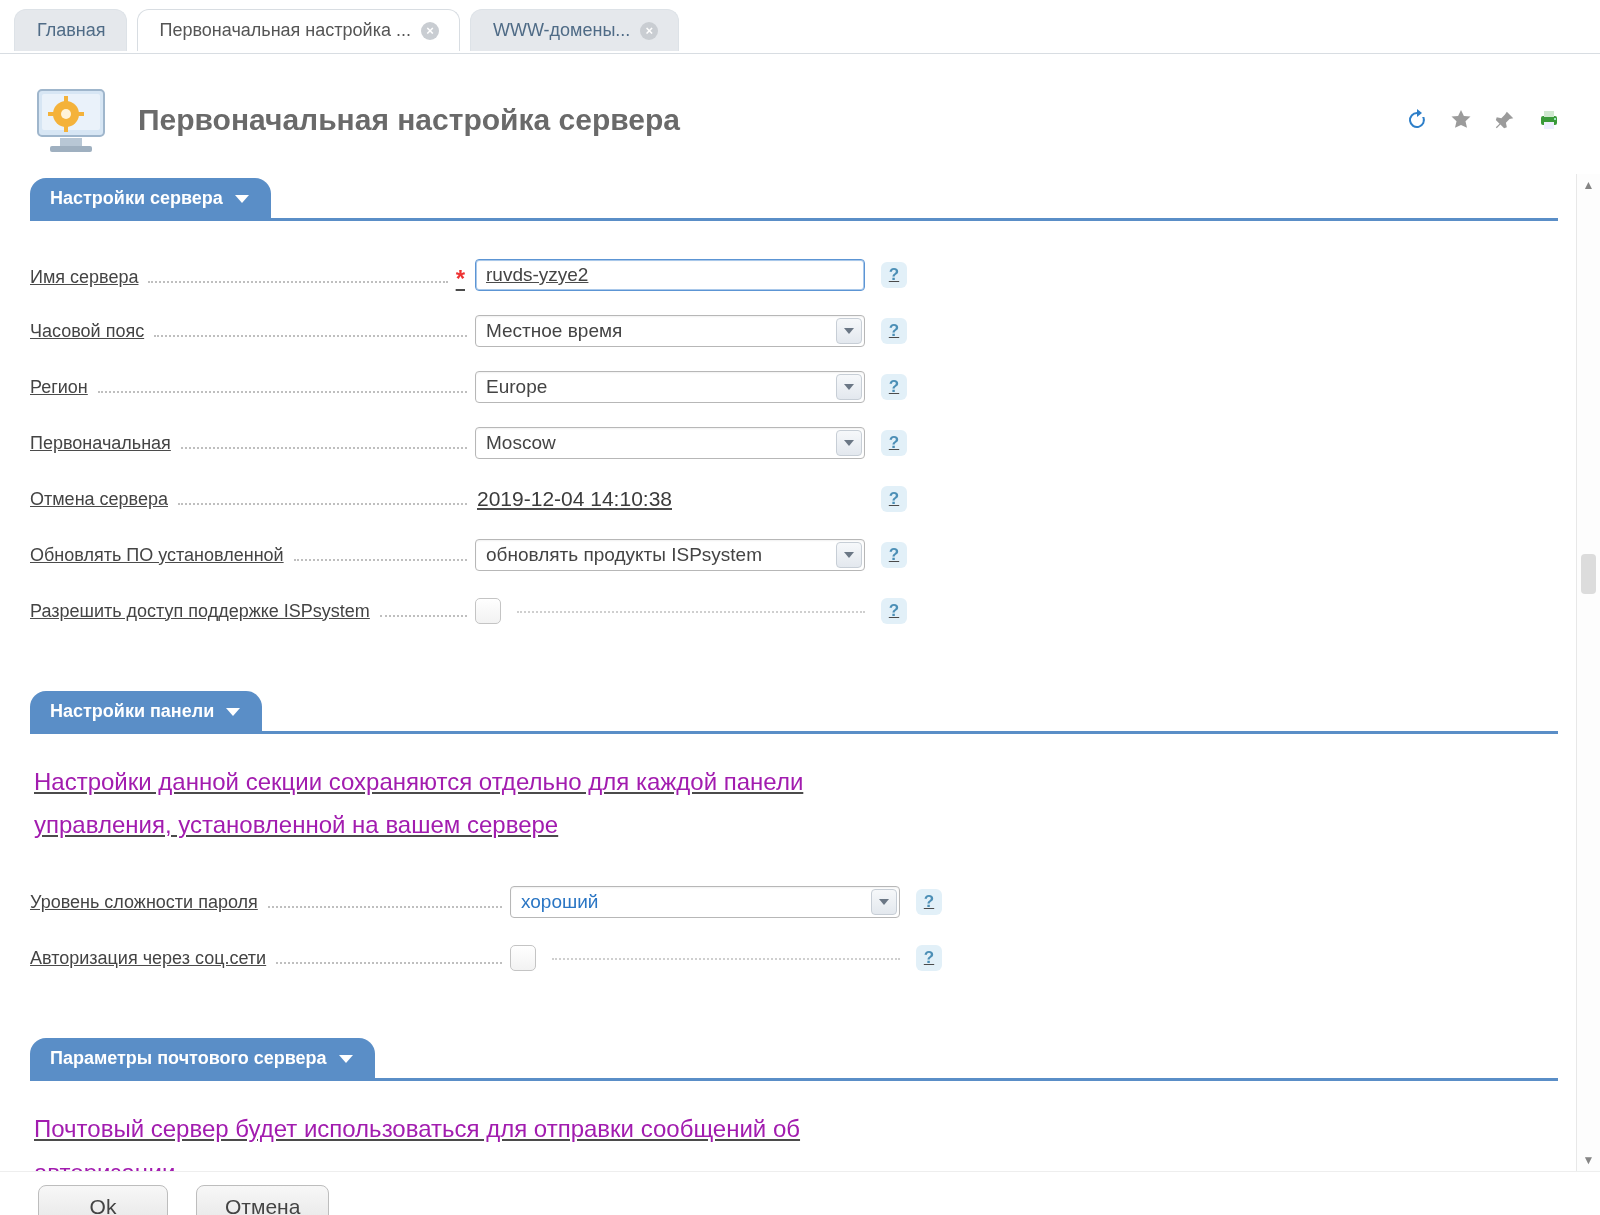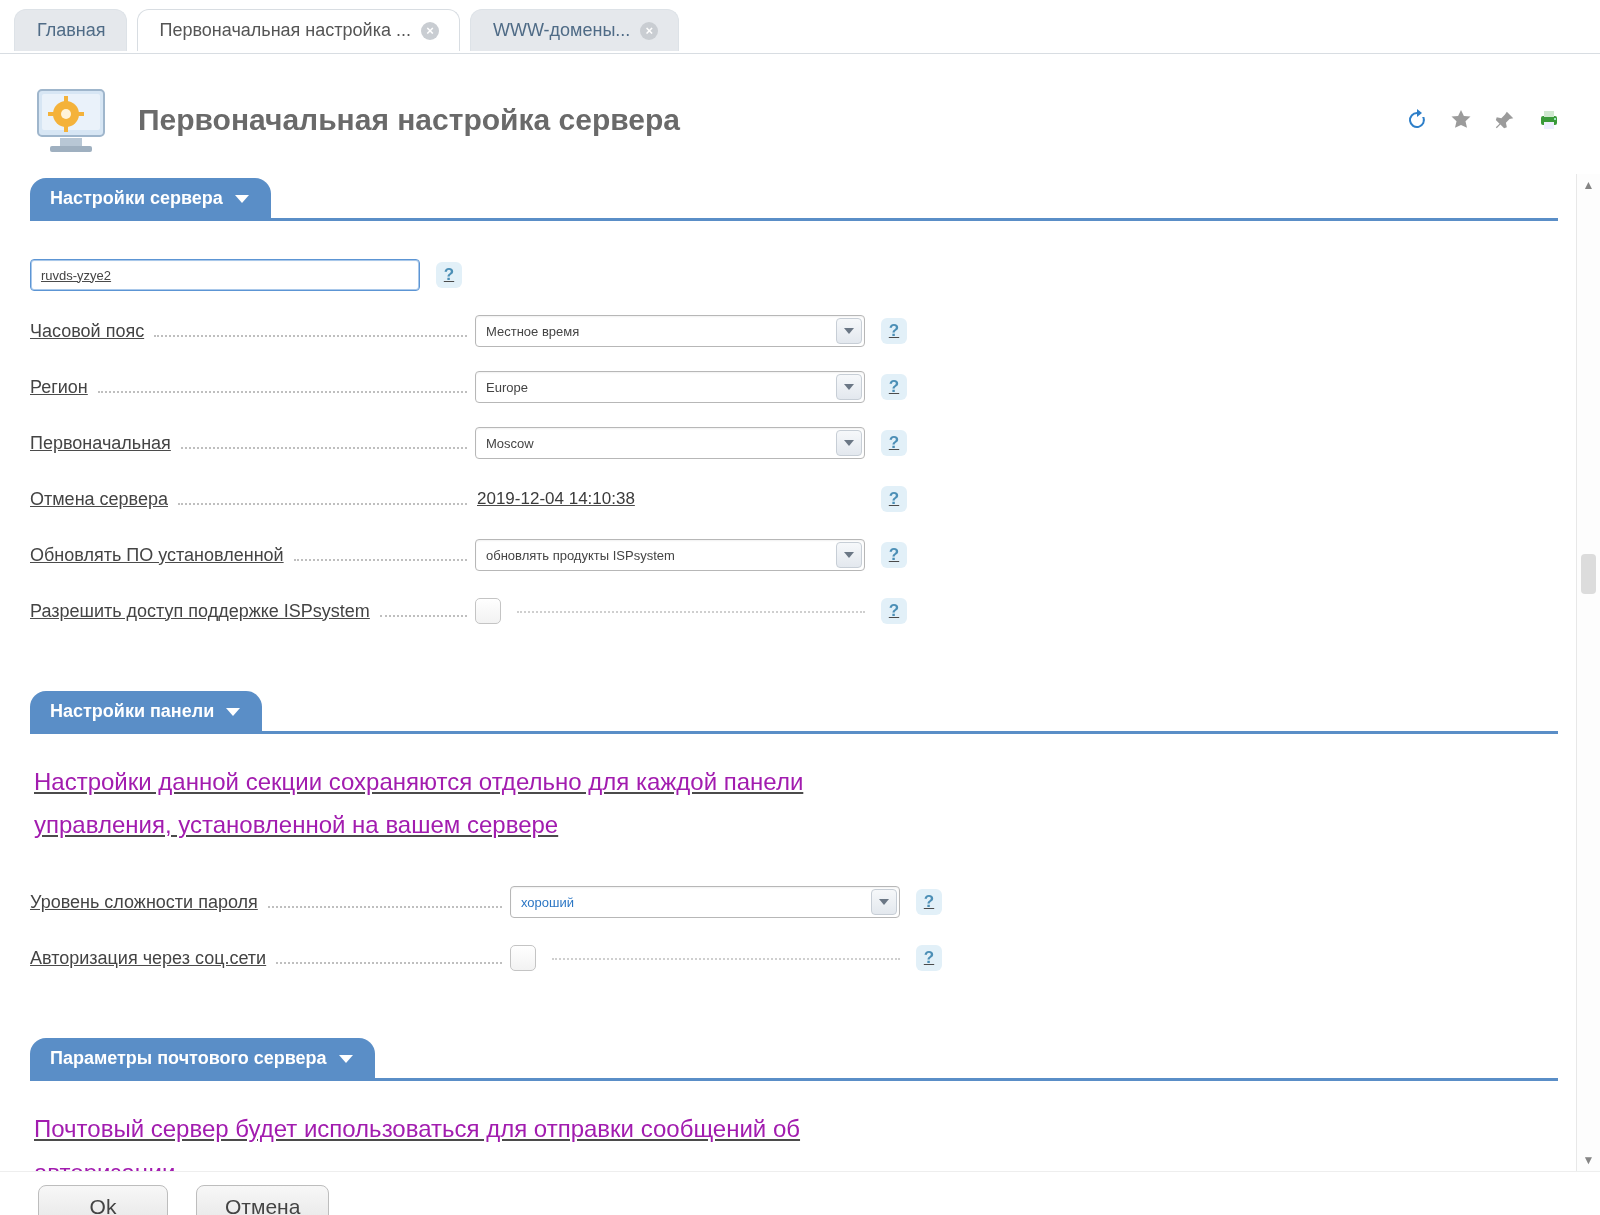--- a/index.html
+++ b/index.html
@@ -159,21 +159,21 @@
 
   .fcontrol {
     width:390px;
     display:flex; align-items:center;
   }
   .tinput, .tselect {
     width:100%; height:32px;
     border:1px solid #b7b7b7;
     border-radius:4px;
     padding:0 34px 0 10px;
-    font-size:13px;
+    font-size:19px;
     color:#444;
     background:#fff;
     box-shadow: inset 0 1px 2px rgba(0,0,0,0.06);
     position:relative;
   }
   .tinput.hi { border-color:#5c95d4; box-shadow:0 0 0 1px #a9c8ea inset, inset 0 1px 2px rgba(0,0,0,0.06); }
   .tselect-wrap { position:relative; width:100%; }
   .tselect-wrap .dd-btn {
     position:absolute; right:3px; top:3px; bottom:3px; width:26px;
     border-radius:4px;
@@ -182,21 +182,21 @@
     display:flex;align-items:center;justify-content:center;
     cursor:pointer;
   }
   .dd-btn .tri {
     width:0;height:0;border-left:5px solid transparent;border-right:5px solid transparent;
     border-top:6px solid #6b7785;
   }
   .blue-text { color:var(--blue-link); }
 
   .static-val {
-    font-size:17px; color:#3b3b3b; padding-left:2px;
+    font-size:21px; color:#3b3b3b; padding-left:2px;
   }
 
   .tcheck {
     width:26px;height:26px;border:1px solid #c4c4c4;border-radius:5px;
     background:linear-gradient(#fff,#f2f2f2);
     cursor:pointer;
   }
   .after-check-dots {
     flex:1; border-bottom:2px dotted #cfcfcf; margin-left:16px; height:1px;
     align-self:center; margin-bottom:-1px;
@@ -305,20 +305,25 @@
   <div class="scroll-pane">
 
     <div class="section">
       <div class="section-head">
         <span>Настройки сервера</span>
         <span class="chev"></span>
       </div>
       <div class="section-rule"></div>
 
       <div class="form-row">
+        <div class="flabel">
+          <span class="txt">Имя сервера</span>
+          <span class="dots"></span>
+          <span class="req">*</span>
+        </div>
         <div class="fcontrol">
           <input class="tinput hi" type="text" value="ruvds-yzye2" style="">
         </div>
         <div class="fhelp">
             <span class="help-badge">?</span>
           </div>
       </div>
 
       <div class="form-row">
         <div class="flabel">

